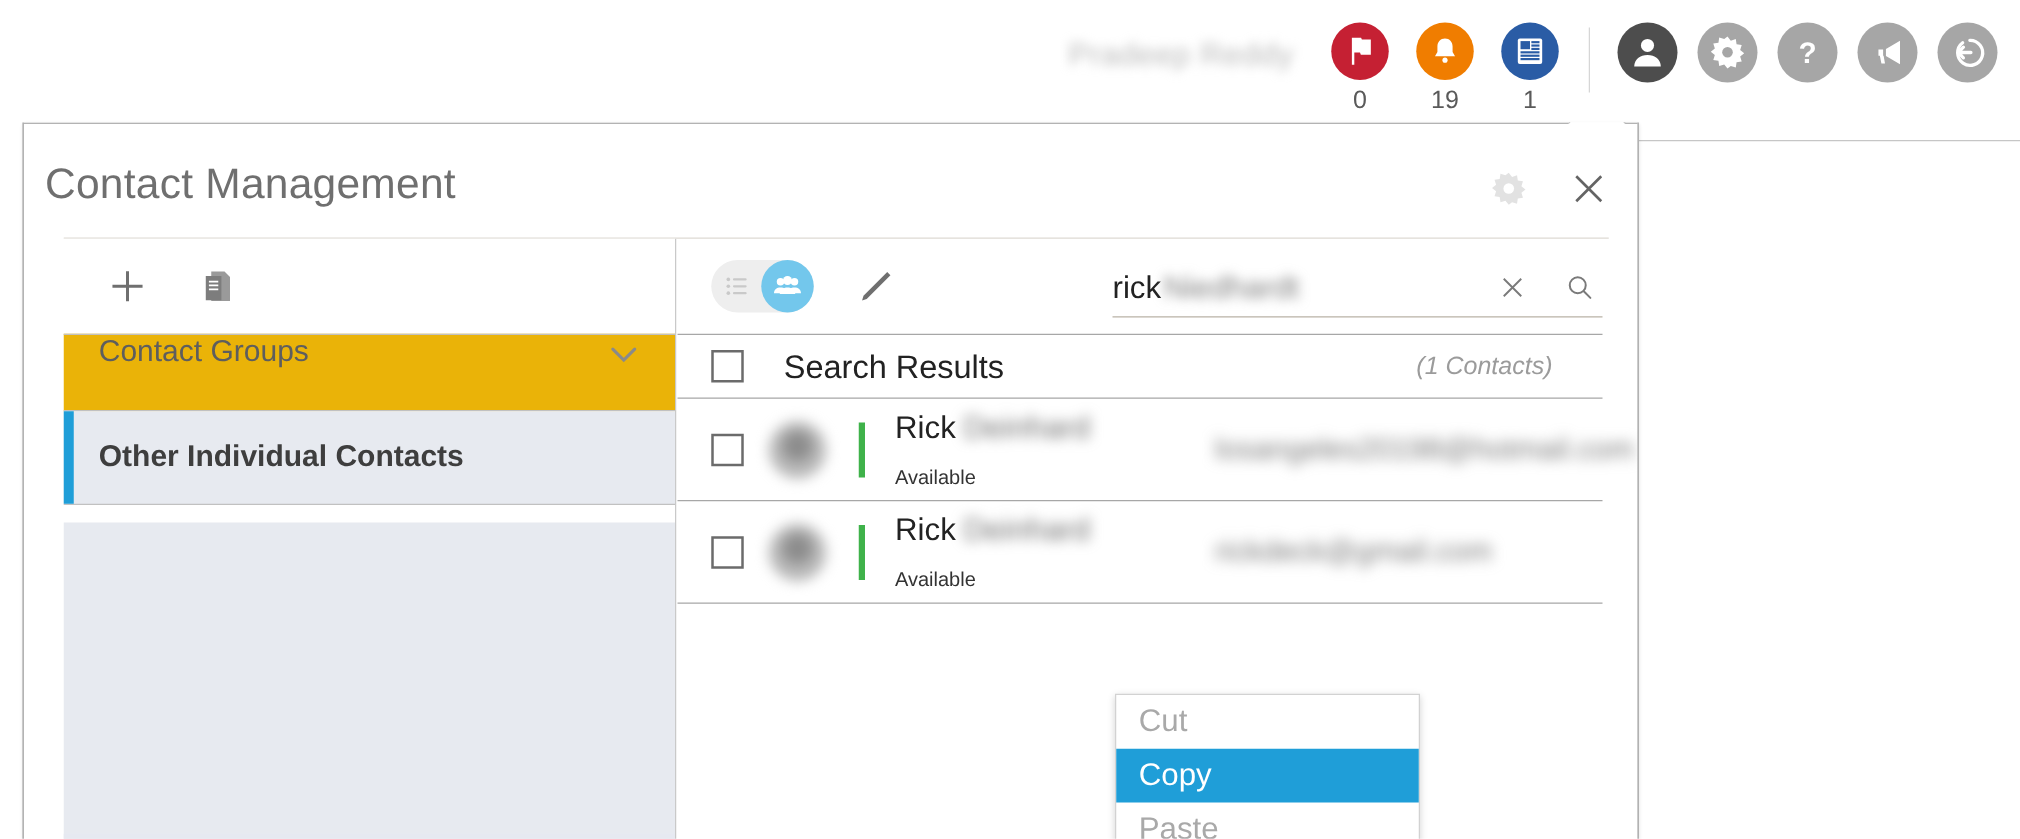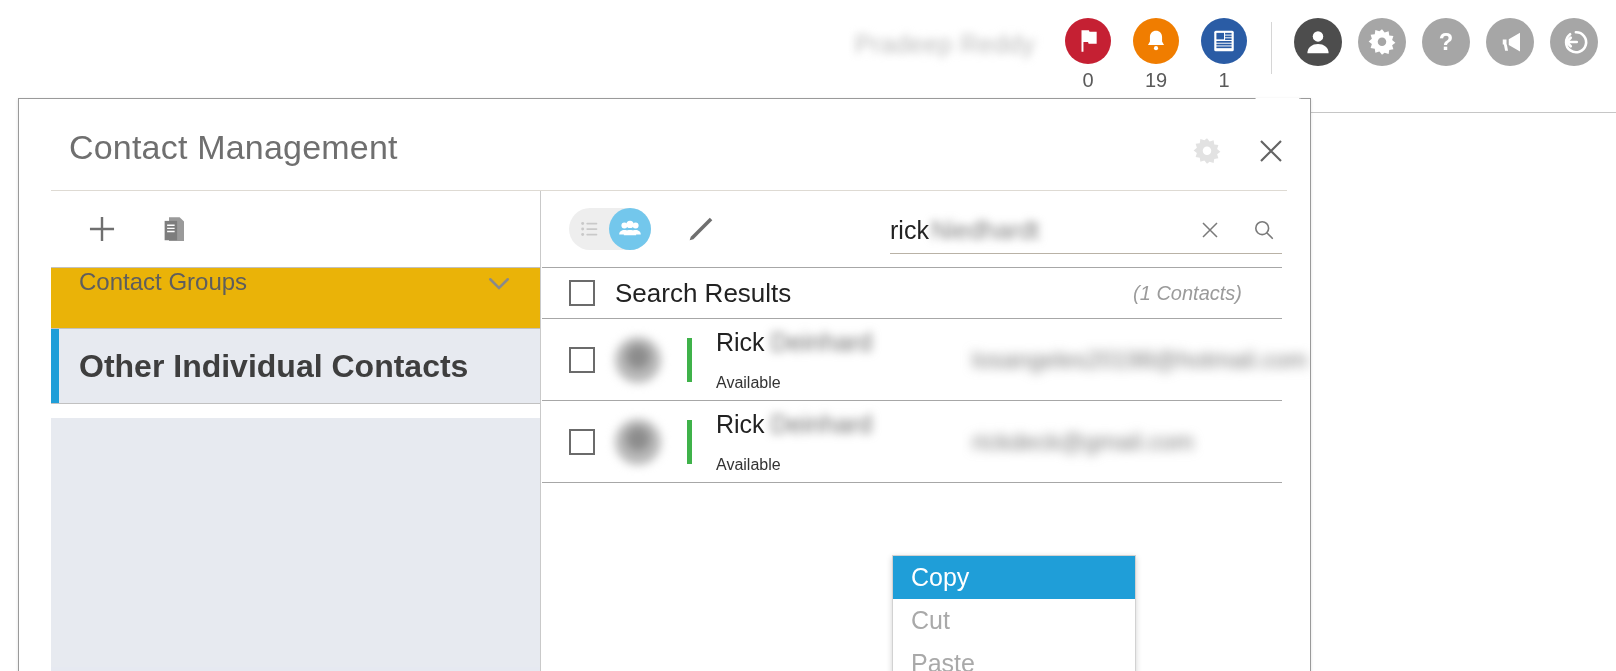--- a/index.html
+++ b/index.html
@@ -134,21 +134,21 @@
     width: 32px;
     height: 32px;
     background: #ffffff;
     border-left: 1px solid #9a9a9a;
     border-top: 1px solid #9a9a9a;
     transform: rotate(45deg);
   }
 
   .panel-title {
     position: absolute;
-    left: 50px;
+    left: 17px;
     top: 30px;
     font-size: 34px;
     color: #6f6f6f;
     font-weight: 300;
     letter-spacing: .2px;
     white-space: nowrap;
   }
   .title-actions {
     position: absolute;
     right: 22px;
@@ -223,21 +223,21 @@
     cursor: pointer;
   }
   .group-item.selected::before {
     content: "";
     position: absolute;
     left: 0; top: 0; bottom: 0;
     width: 8px;
     background: #1f9ed8;
   }
   .group-item-label {
-    font-size: 32px;
+    font-size: 24px;
     color: #3e3e3e;
     font-weight: bold;
   }
   .sidebar-rest {
     background: #e7eaf0;
     position: absolute;
     left: 0; right: 0;
     top: 227px;
     bottom: 0;
   }
@@ -334,20 +334,21 @@
   .results-header {
     height: 52px;
     border-top: 1px solid #a7a7a7;
     border-bottom: 1px solid #a7a7a7;
     display: flex;
     align-items: center;
     padding-left: 27px;
     padding-right: 40px;
     box-sizing: border-box;
     margin-right: 28px;
+    gap: 12px;
   }
   .cbox {
     width: 26px; height: 26px;
     border: 2px solid #6b6b6b;
     box-sizing: border-box;
     background: #fff;
     cursor: pointer;
     flex: none;
   }
   .results-title {
@@ -695,18 +696,18 @@
           <span class="contact-last">Deinhard</span>
         </div>
         <div class="contact-status">Available</div>
       </div>
       <div class="contact-email">rickdeck@gmail.com</div>
     </div>
 
   </div>
 
   <div class="ctx-menu">
+    <div class="ctx-item">Cut</div>
     <div class="ctx-item enabled">Copy</div>
-    <div class="ctx-item">Cut</div>
     <div class="ctx-item">Paste</div>
   </div>
 
 </div>
 
 </body></html>

